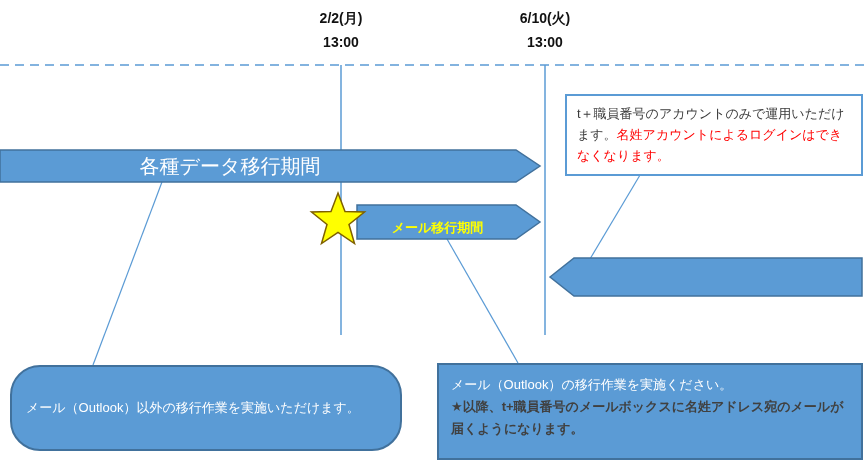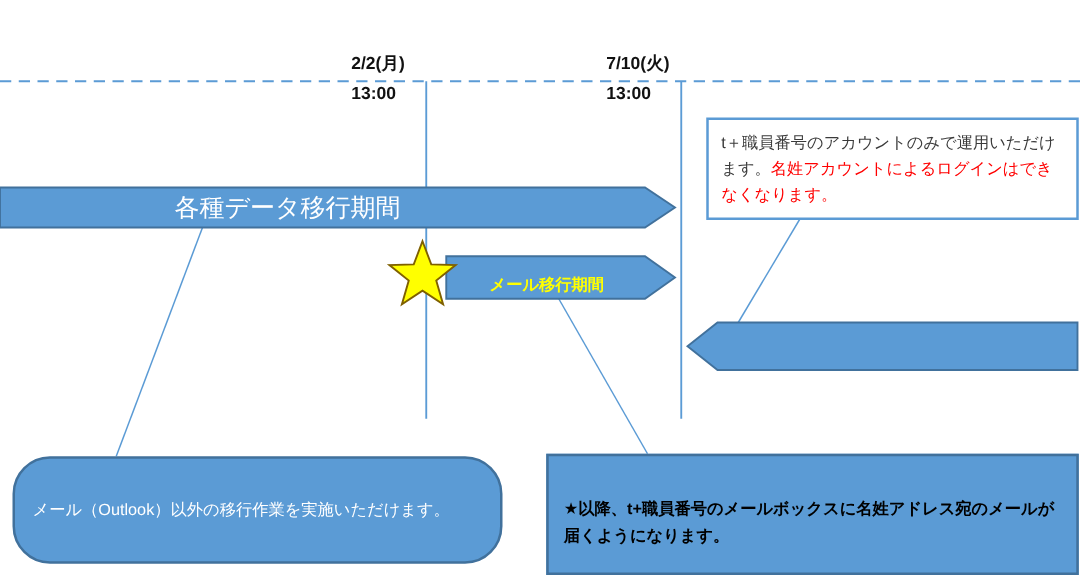--- a/index.html
+++ b/index.html
@@ -17,25 +17,25 @@
   }
   .layer {
     position: absolute;
     left: 0;
     top: 0;
   }
   .abs { position: absolute; }
 
   .date-group {
     width: 120px;
+    text-align: center;
     color: #111111;
     font-size: 14px;
     font-weight: bold;
     line-height: 24px;
-    margin-top: 32px;
   }
 
   .bar-label {
     display: flex;
     align-items: center;
     justify-content: center;
     color: #ffffff;
     font-size: 20px;
   }
   .bar-label.yellow {
@@ -80,21 +80,21 @@
   }
   .box-right {
     left: 437px;
     top: 363px;
     width: 426px;
     height: 97px;
     padding: 9px 12px;
     line-height: 1.7;
   }
   .box-right .yellow {
-    color: #000000;
+    color: #404040;
     font-weight: bold;
   }
 </style>
 </head>
 <body>
 
 <div class="canvas">
 
   <svg class="layer" width="865" height="460" viewBox="0 0 865 460">
 
@@ -114,36 +114,36 @@
     <polygon points="338,193 345,211.5 364.5,212 349,224.5 354.5,243.5 338,232.5 321.5,243.5 327,224.5 311.5,212 331,211.5" fill="#ffff00" stroke="#7f6000" stroke-width="1.5"></polygon>
 
     <polygon points="550,277 574,258 862,258 862,296 574,296" fill="#5b9bd5" stroke="#41719c" stroke-width="1.5"></polygon>
   </svg>
 
   <div class="abs date-group" style="left:281px; top:6px;">
     <div>2/2(月)</div>
     <div>13:00</div>
   </div>
   <div class="abs date-group" style="left:485px; top:6px;">
-    <div>7/10(火)</div>
+    <div>6/10(火)</div>
     <div>13:00</div>
   </div>
 
   <div class="abs bar-label" style="left:0; top:150px; width:460px; height:32px;">各種データ移行期間</div>
 
   <div class="abs bar-label yellow" style="left:357px; top:205px; width:161px; height:46px;">メール移行期間</div>
 
   <div class="abs bar-label bold" style="left:574px; top:258px; width:288px; height:38px;">統合完了</div>
 
   <div class="abs callout-white">
     <span>t＋職員番号のアカウントのみで運用いただけます。</span><span class="red">名姓アカウントによるログインはできなくなります。</span>
   </div>
 
   <div class="abs box-blue box-left">
     <span>メール（Outlook）以外の移行作業を実施いただけます。</span>
   </div>
 
   <div class="abs box-blue box-right">
-    <br>
+    <span>メール（Outlook）の移行作業を実施ください。</span><br>
     <span class="yellow">★以降、t+職員番号のメールボックスに名姓アドレス宛のメールが届くようになります。</span>
   </div>
 
 </div>
 
 </body></html>

